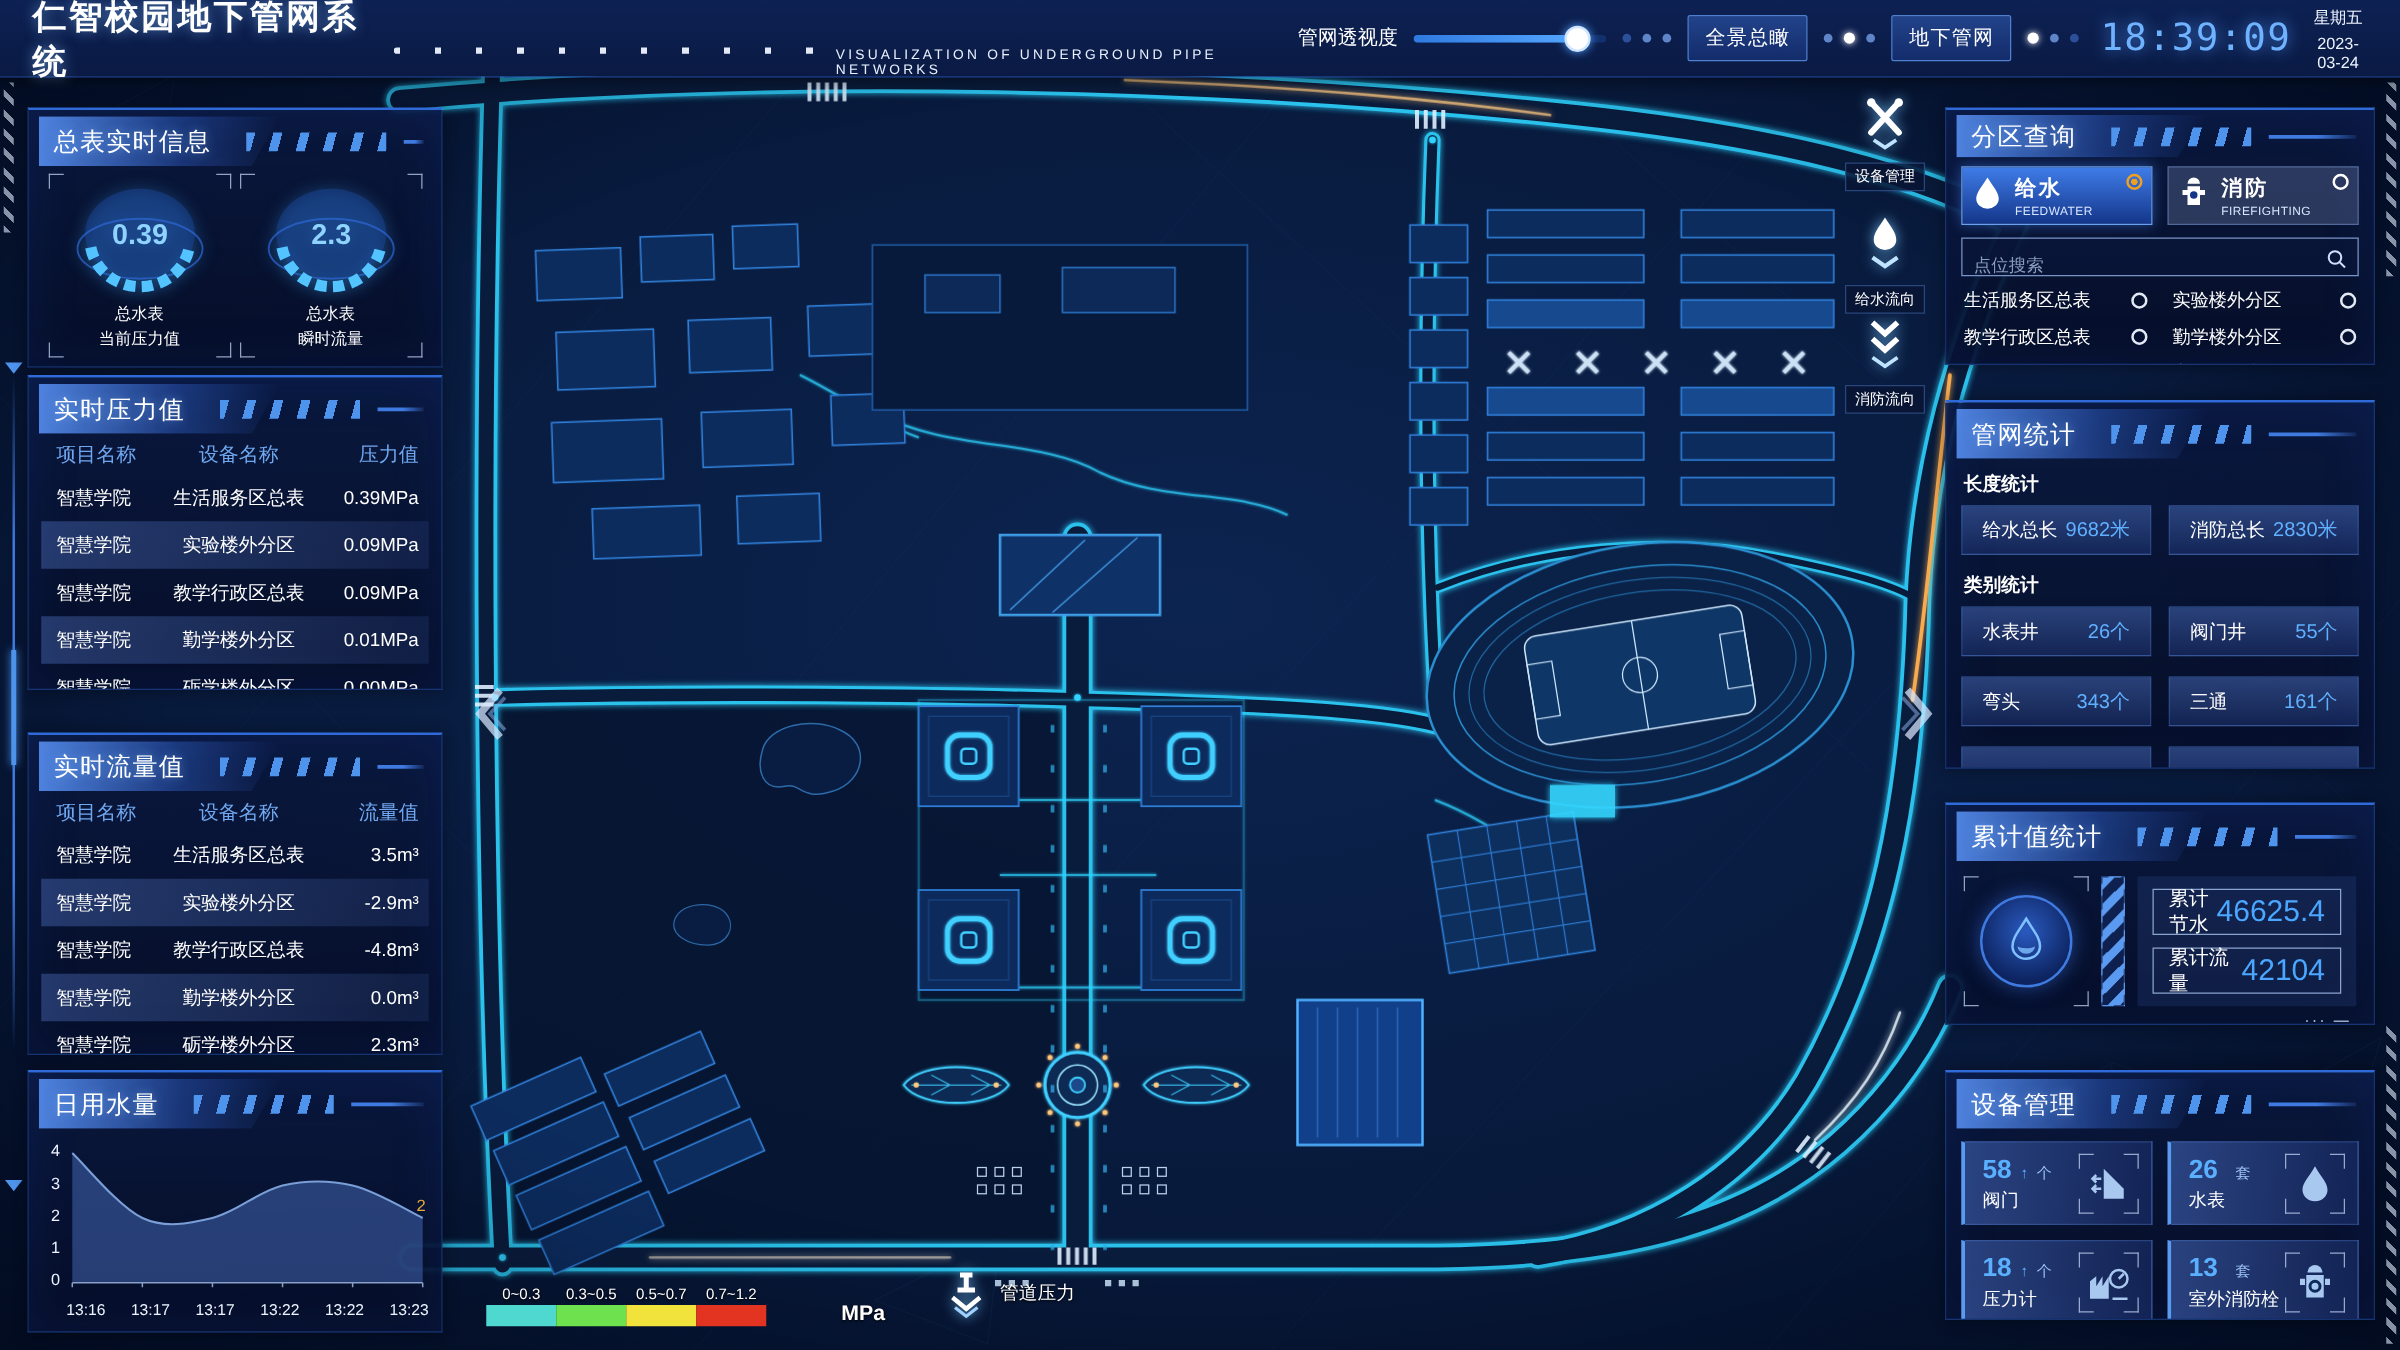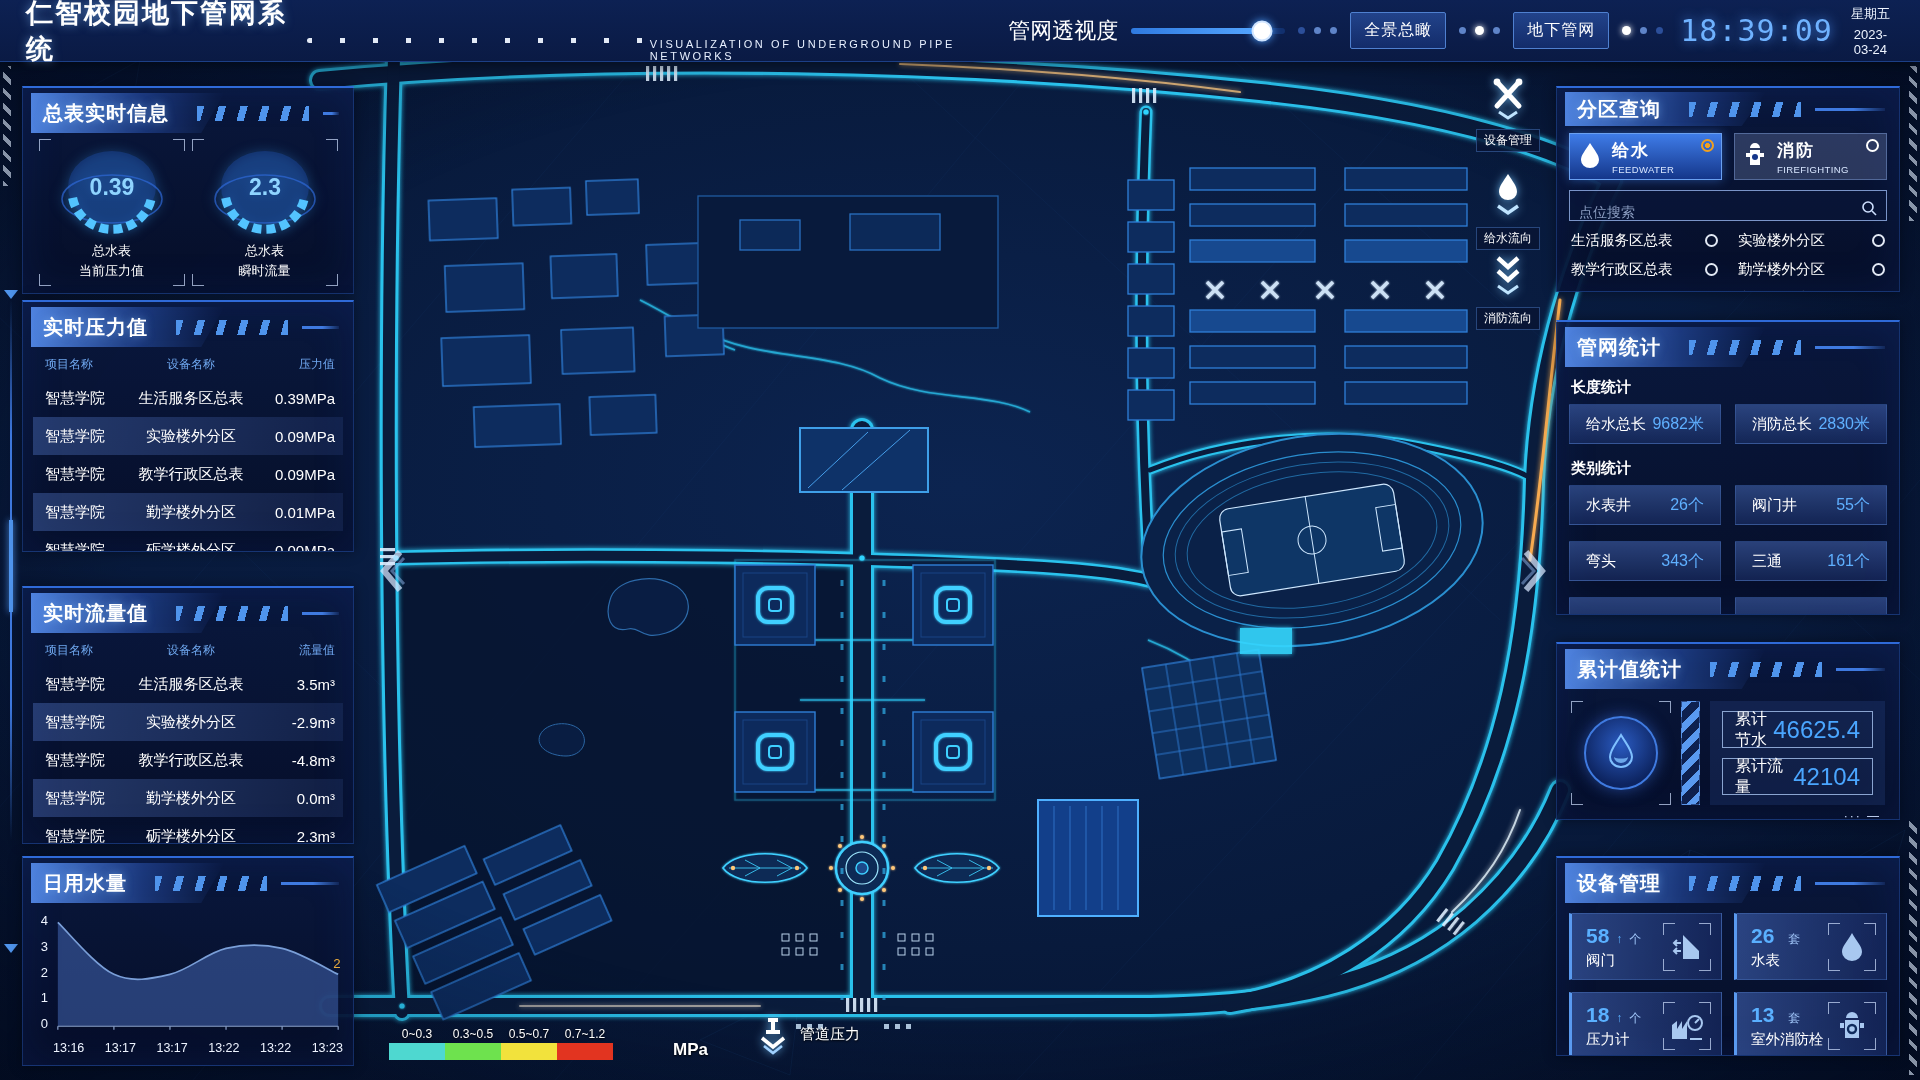--- a/index.html
+++ b/index.html
@@ -16,21 +16,21 @@
     border-bottom:1px solid #1c3f86;display:flex;align-items:center;
     padding:0 26px;box-shadow:0 2px 14px rgba(0,0,0,.55)}
   .title-block{display:flex;align-items:flex-end;gap:18px}
   .app-title{font-size:27px;font-weight:bold;letter-spacing:2px;
     text-shadow:0 0 10px rgba(130,190,255,.6)}
   .sub-block{display:flex;gap:5px;padding-bottom:5px}
   .dotline{height:5px;width:372px;border-radius:3px;opacity:.95;
     background:repeating-linear-gradient(90deg,#eef4ff 0 5px,transparent 5px 33px)}
   .subtitle{font-size:11px;letter-spacing:2.6px;color:#e8f0ff}
   .header-right{margin-left:auto;display:flex;align-items:center;gap:13px}
-  .slider-label{font-size:22px;white-space:nowrap}
+  .slider-label{font-size:16px;white-space:nowrap}
   .slider{position:relative;width:168px;height:6px;background:#12306e;border-radius:3px;cursor:pointer}
   .slider-fill{position:absolute;left:0;top:0;bottom:0;width:85%;border-radius:3px;
     background:linear-gradient(90deg,#2f7ae0,#55a6ff)}
   .slider-knob{position:absolute;top:50%;left:85%;transform:translate(-50%,-50%);
     width:21px;height:21px;background:#fff;border:2px solid #cfe4ff;border-radius:50%;
     box-shadow:0 0 8px #4fa0ff}
   .dot-group{display:flex;gap:9px;align-items:center}
   .dot{width:7px;height:7px;border-radius:50%;background:#2c4f9a}
   .dot.mid{background:#5f84c8}
   .dot.bright{background:#fff;box-shadow:0 0 6px #fff;width:9px;height:9px}
@@ -53,42 +53,42 @@
   #p-chart{left:22px;top:856px;width:332px;height:210px}
   #p-zone{left:1556px;top:86px;width:344px;height:206px}
   #p-pipe{left:1556px;top:320px;width:344px;height:295px}
   #p-cum{left:1556px;top:642px;width:344px;height:178px}
   #p-dev{left:1556px;top:856px;width:344px;height:200px}
 
   .sec-head{position:relative;display:flex;align-items:center;height:40px;margin:5px 10px 2px 8px}
   .sec-head .bar{position:absolute;left:0;top:0;bottom:0;width:62%;
     background:linear-gradient(90deg,rgba(86,142,240,.9),rgba(44,88,184,.5) 58%,rgba(30,60,140,0));
     clip-path:polygon(0 0,100% 0,88% 100%,0 100%)}
-  .sec-title{position:relative;font-size:20px;font-weight:bold;padding-left:12px;
+  .sec-title{position:relative;font-size:20px;font-weight:normal;padding-left:12px;
     letter-spacing:1px;text-shadow:0 0 8px rgba(130,190,255,.55)}
   .slashes{position:relative;width:112px;height:15px;margin-left:28px;
     background:repeating-linear-gradient(105deg,#4f94ec 0 7px,transparent 7px 21px)}
   .sec-line{position:relative;flex:1;height:3px;margin:0 4px 0 14px;
     background:linear-gradient(90deg,#3f7ae0 55%,rgba(63,122,224,.15))}
 
   
   .gauge-row{display:flex;justify-content:space-around;padding:4px 12px}
   .gauge{position:relative;width:146px;display:flex;flex-direction:column;align-items:center;padding:4px 0 6px}
   .cnr{position:absolute;width:12px;height:12px;border:1px solid #cfe0ff;opacity:.7}
   .cnr.tl{top:0;left:0;border-right:none;border-bottom:none}
   .cnr.tr{top:0;right:0;border-left:none;border-bottom:none}
   .cnr.bl{bottom:0;left:0;border-right:none;border-top:none}
   .cnr.br{bottom:0;right:0;border-left:none;border-top:none}
   .gauge svg{filter:drop-shadow(0 0 6px rgba(60,170,255,.55))}
   .gauge-labels{font-size:13px;text-align:center;line-height:1.5;margin-top:2px}
 
   
   .trow{display:grid;grid-template-columns:92px 1fr 86px;align-items:center;height:38px;
     font-size:15px;margin:0 10px}
-  .trow.head{height:30px;color:#6fa8f0;font-size:12px}
+  .trow.head{height:30px;color:#6fa8f0;font-size:16px}
   .trow span:nth-child(1){padding-left:12px}
   .trow span:nth-child(2){text-align:center}
   .trow span:nth-child(3){text-align:right;padding-right:8px}
   .trow.alt{background:linear-gradient(90deg,rgba(95,135,225,.34),rgba(95,135,225,.12))}
 
   
   .chart-wrap{position:relative;display:flex;height:152px;padding:8px 10px 0 8px}
   .yaxis{display:flex;flex-direction:column;justify-content:space-between;align-items:flex-end;
     width:22px;padding:0 5px 26px 0;font-size:13px;color:#eef4ff}
   .plot{position:relative;flex:1}

